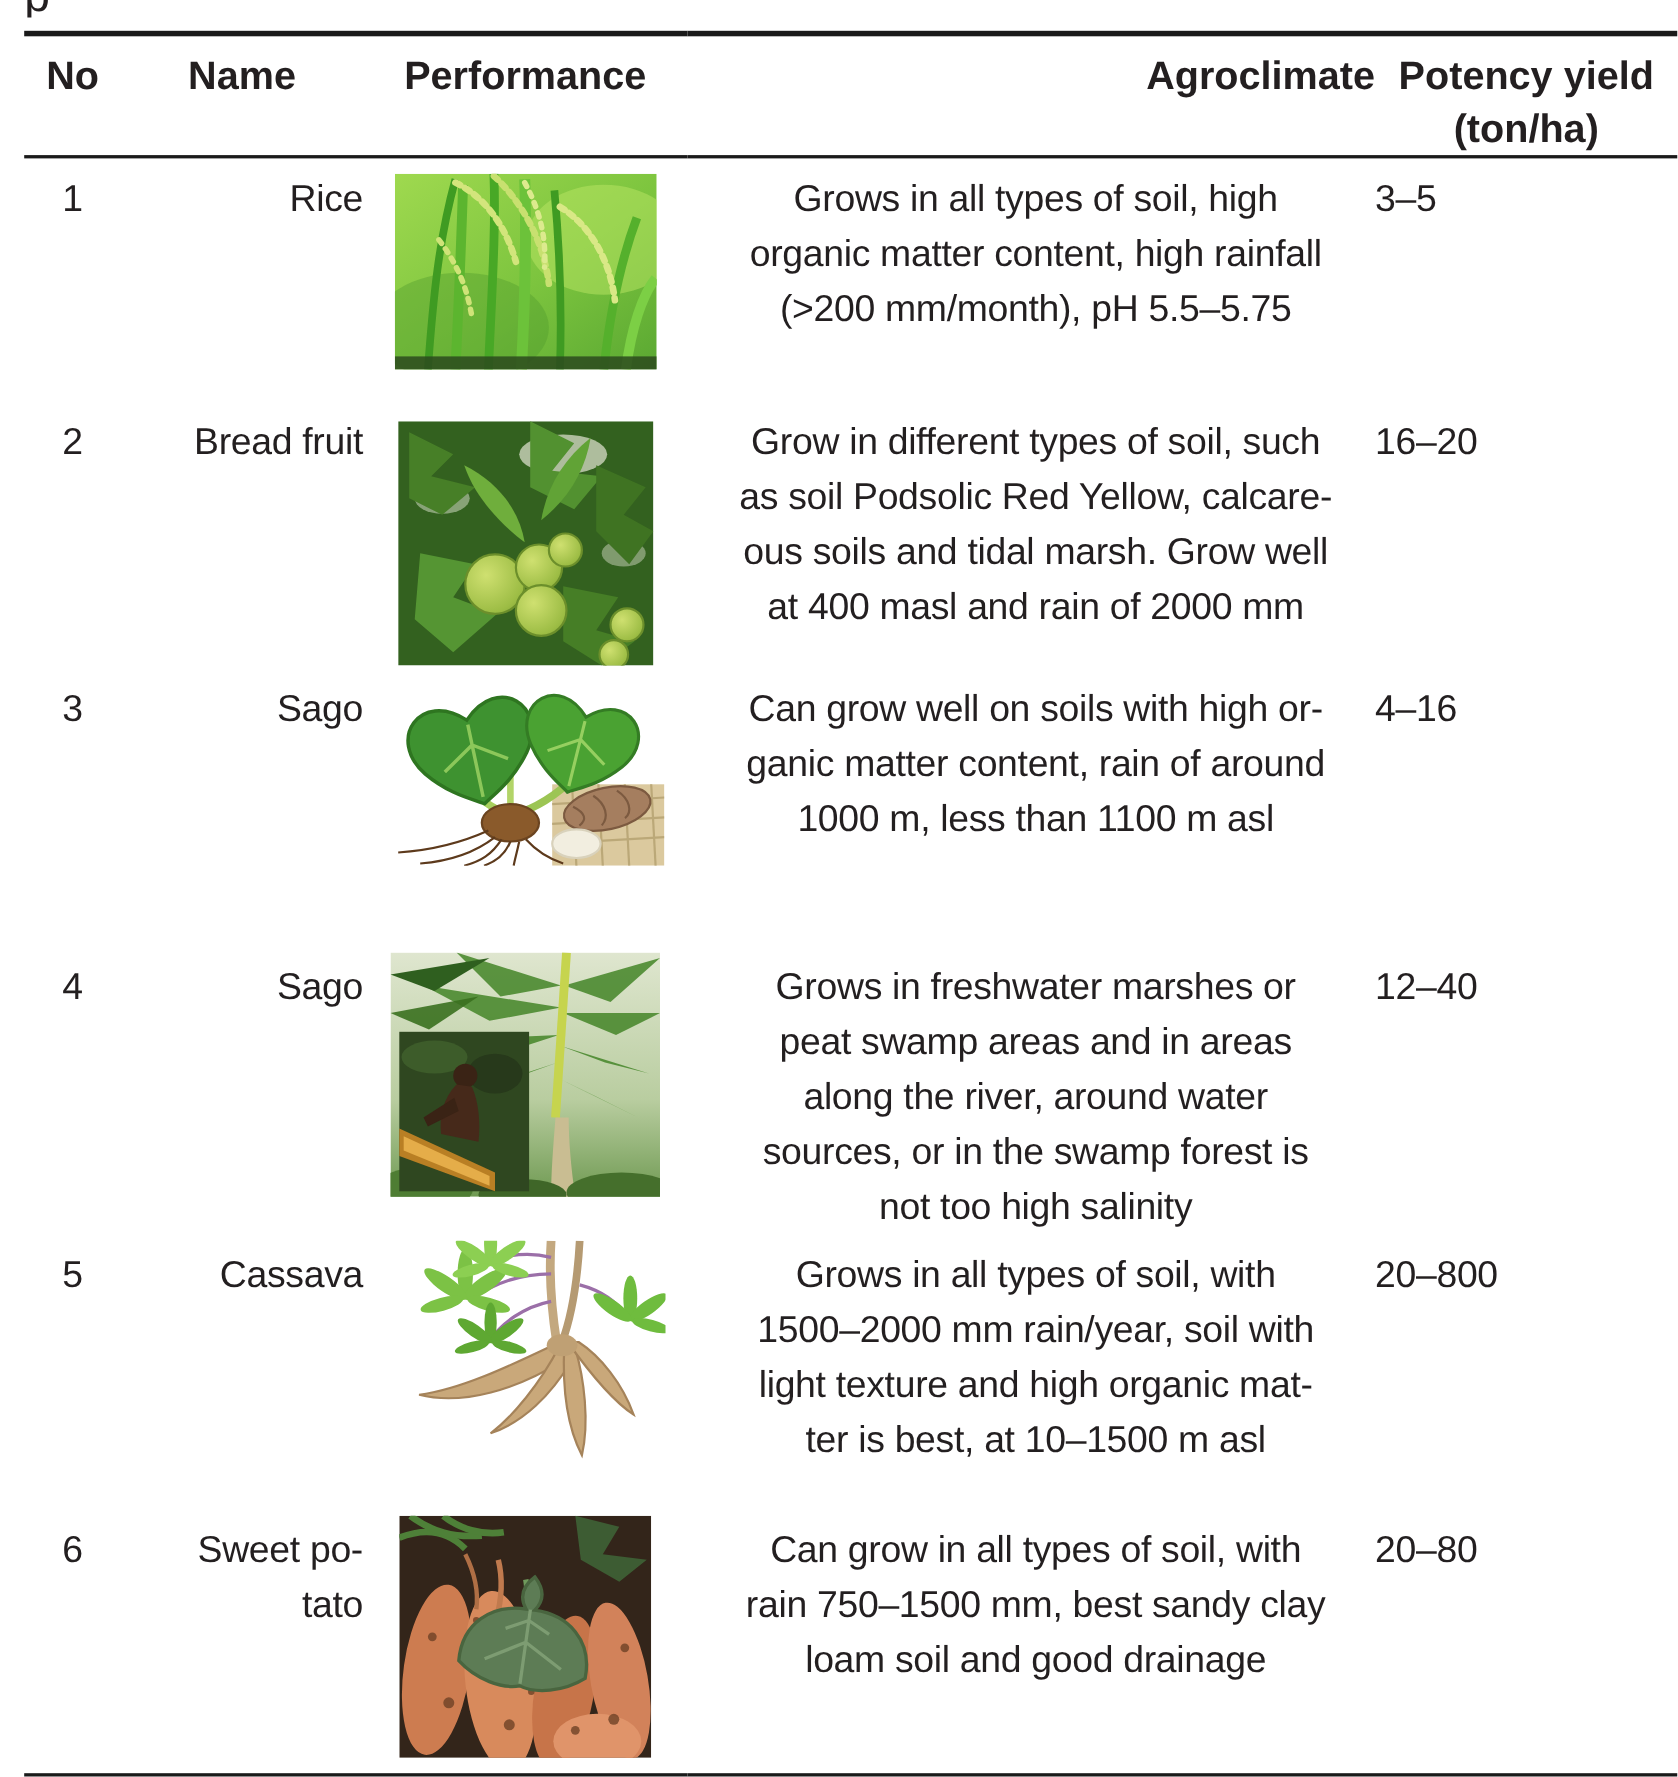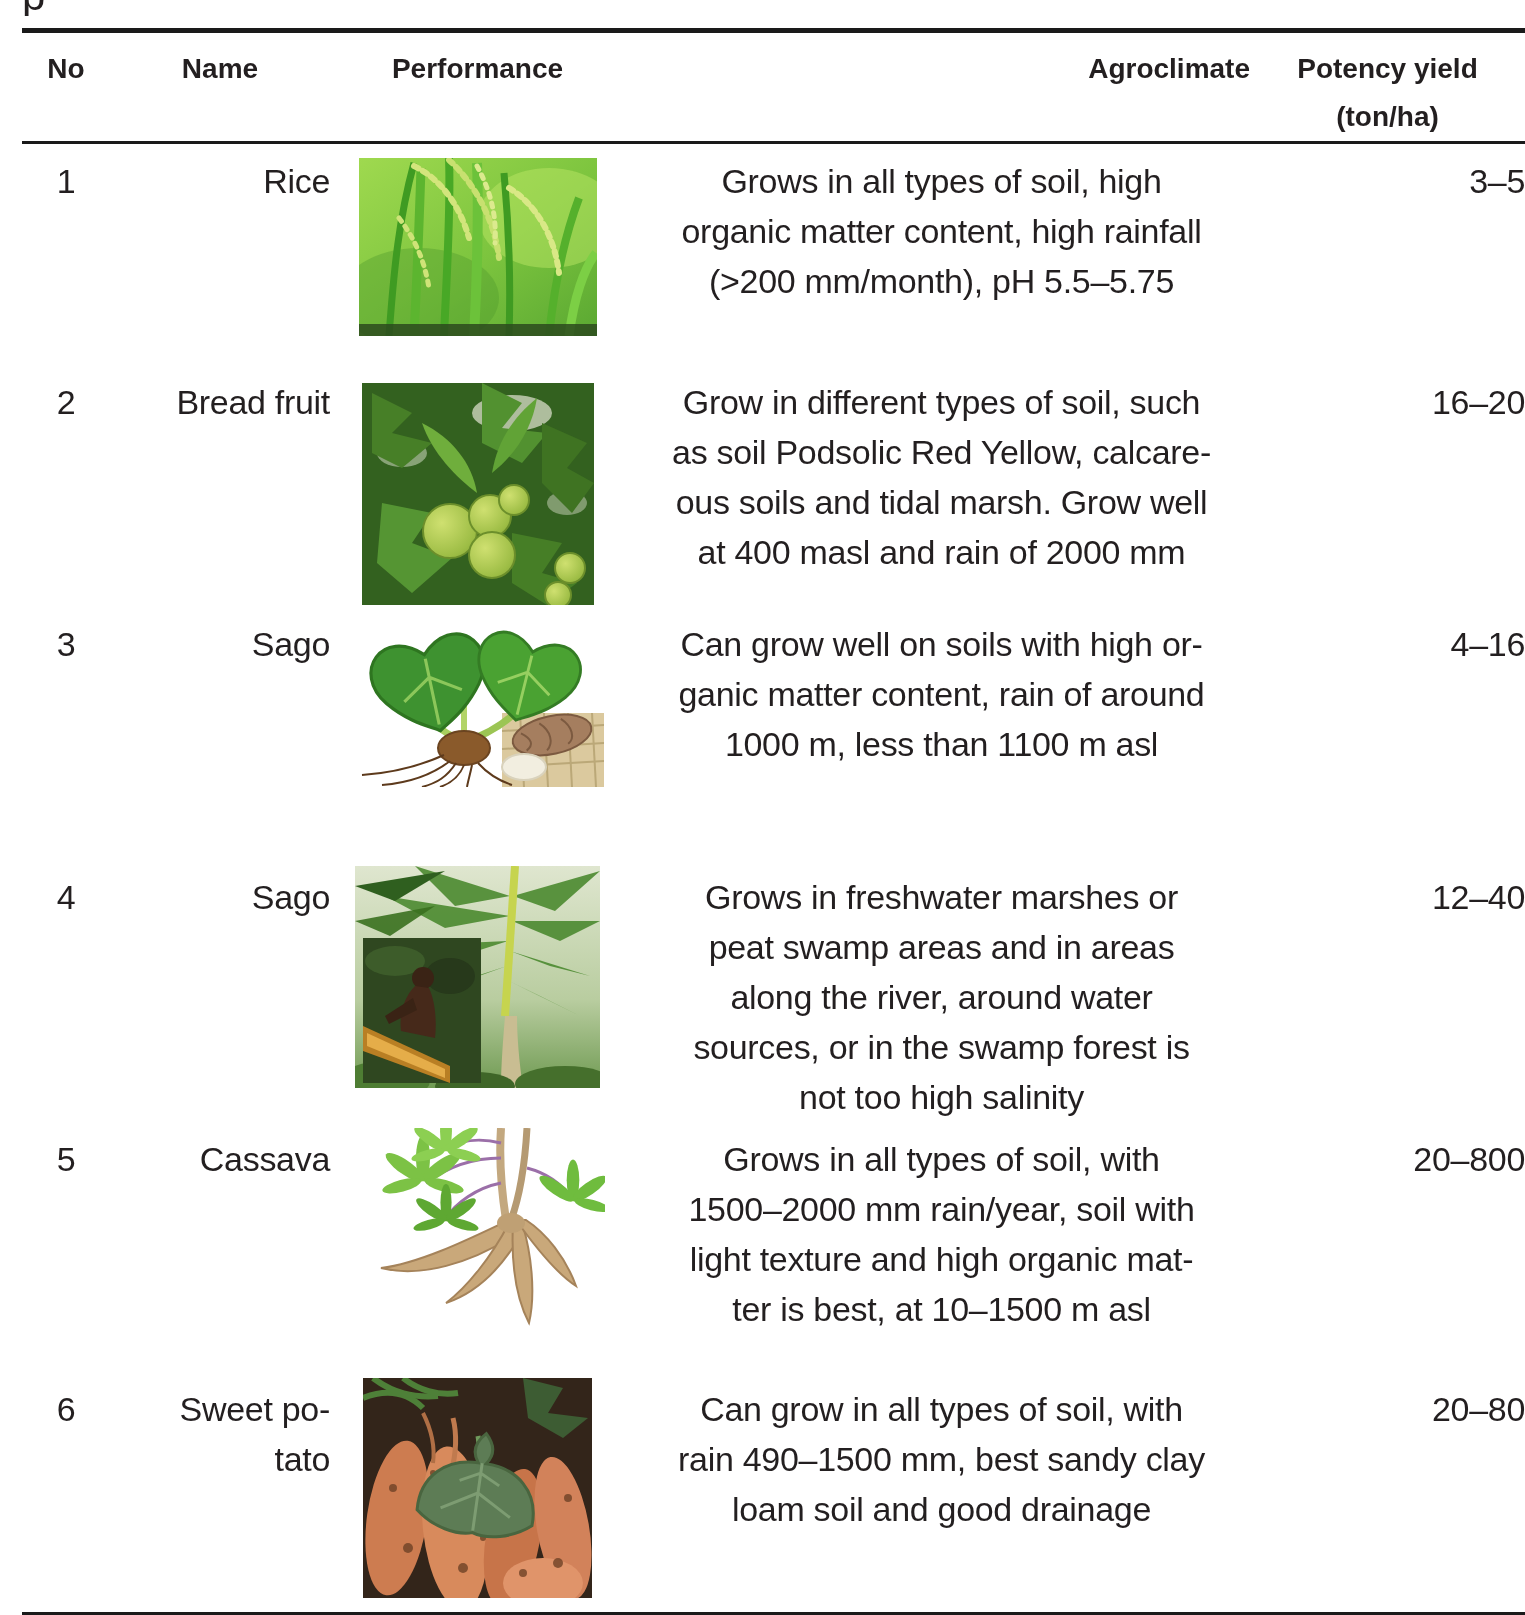--- a/index.html
+++ b/index.html
@@ -18,35 +18,35 @@
     border-top:5px solid #1a1a1a;border-bottom:4px solid #1a1a1a;
   }
   col.c-no{width:88px}
   col.c-name{width:220px}
   col.c-perf{width:295px}
   col.c-agro{width:625px}
   col.c-yield{width:275px}
 
   thead tr{border-bottom:3px solid #1a1a1a;height:98px;}
   th{
-    font-size:28px;font-weight:bold;line-height:48px;
+    font-size:36px;font-weight:bold;line-height:48px;
     vertical-align:top;padding:12px 0 0 0;text-align:center;
   }
   th.agro{text-align:right;padding-left:16px;}
 
   td{
     vertical-align:top;font-size:34px;line-height:50px;
     padding:12px 0 0 0;letter-spacing:-0.3px;
   }
   td.no{text-align:center;}
   td.name{text-align:right;white-space:pre-line;}
   td.perf{text-align:center;padding-top:6px;}
   td.perf svg{display:block;margin:0 auto;}
   td.agro{text-align:center;white-space:pre-line;padding-left:16px;padding-right:8px;}
-  td.yield{text-align:right;}
+  td.yield{text-align:left;}
 
   tr.r1{height:222px} tr.r2{height:242px} tr.r3{height:253px}
   tr.r4{height:235px} tr.r5{height:250px} tr.r6{height:242px}
   tr.r1 td.perf svg{margin-top:8px}
   tr.r2 td.perf svg{margin-top:12px}
   tr.r3 td.perf svg{margin-top:2px}
 </style>
 </head>
 <body>
 
@@ -337,19 +337,19 @@
           </g>
           <path d="M160,0 L200,10 L185,35 L225,40 L200,60 L165,40 Z" fill="#3d5c33"></path>
           <path d="M115,58 C118,75 116,95 115,112" stroke="#6f9a5c" stroke-width="5" fill="none"></path>
           <g transform="translate(115,115) rotate(8)">
             <path d="M0,-60 C-12,-48 -10,-38 -4,-30 C-35,-30 -60,-10 -58,25 C-40,40 -15,45 0,40 C15,45 40,40 58,25 C60,-10 35,-30 4,-30 C10,-38 12,-48 0,-60 Z" fill="#5d7c55" stroke="#49653f" stroke-width="3"></path>
             <path d="M0,-30 L0,38 M0,0 L-35,20 M0,0 L35,20 M0,-20 L-20,-10 M0,-20 L20,-10" stroke="#7d9c72" stroke-width="3" fill="none"></path>
           </g>
         </svg>
       </td>
       <td class="agro">Can grow in all types of soil, with
-rain 490–1500 mm, best sandy clay
+rain 750–1500 mm, best sandy clay
 loam soil and good drainage</td>
       <td class="yield">20–80</td>
     </tr>
 
   </tbody>
 </table>
 
 </body></html>

